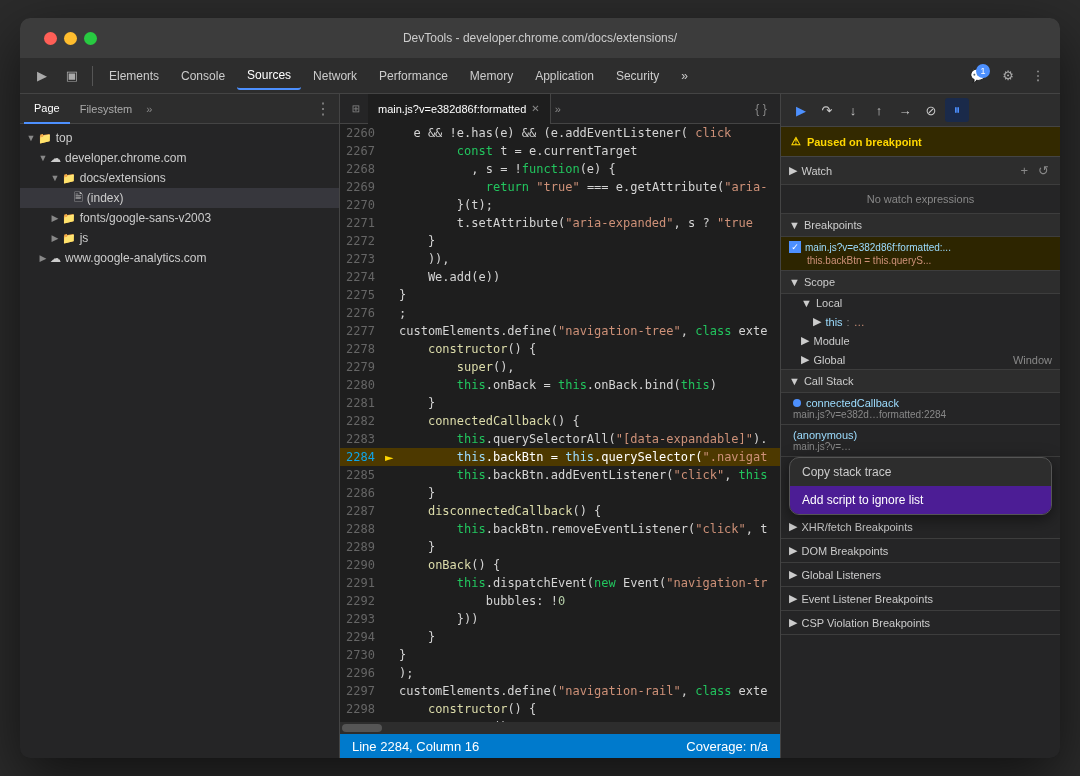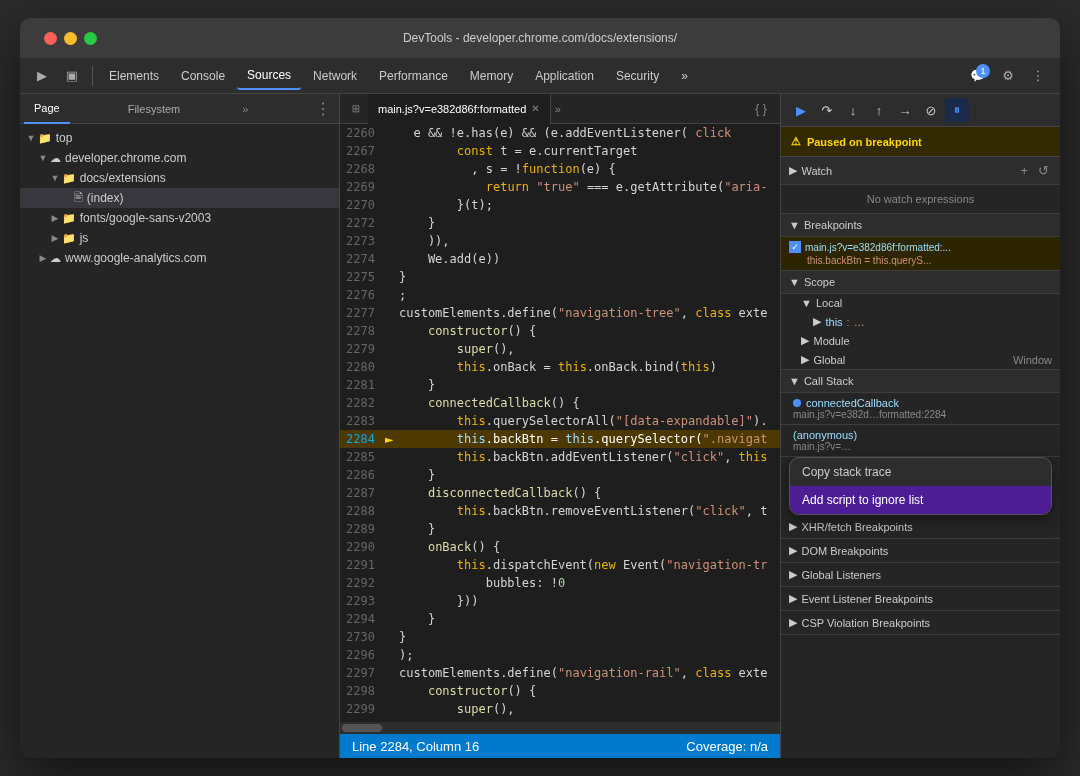--- a/index.html
+++ b/index.html
@@ -96,21 +96,20 @@
       flex-direction: column;
       flex-shrink: 0;
     }
     .sidebar-tabs {
       display: flex;
       align-items: center;
       height: 30px;
       background: #2d2d2d;
       border-bottom: 1px solid #444;
       padding: 0 4px;
-      gap: 48px;
     }
     .sidebar-tab {
       padding: 0 10px;
       height: 30px;
       display: flex;
       align-items: center;
       color: #aaa;
       font-size: 11px;
       cursor: pointer;
     }
@@ -192,21 +191,21 @@
       text-align: right;
       padding-right: 10px;
       color: #666;
       user-select: none;
       flex-shrink: 0;
     }
     .line-content {
       color: #d4d4d4;
       white-space: pre;
     }
-    .line-content .kw { color: #eab308; }
+    .line-content .kw { color: #22c55e; }
     .line-content .fn { color: #dcdcaa; }
     .line-content .str { color: #ce9178; }
     .line-content .num { color: #b5cea8; }
     .bp-arrow {
       color: #ffd700;
       font-size: 14px;
       line-height: 18px;
       width: 14px;
       flex-shrink: 0;
     }
@@ -503,20 +502,25 @@
           <span class="line-num">2269</span>
           <span style="width:14px;flex-shrink:0;"></span>
           <span class="line-content">            <span class="kw">return</span> <span class="str">"true"</span> === e.getAttribute(<span class="str">"aria-</span></span>
         </div>
         <div class="code-line">
           <span class="line-num">2270</span>
           <span style="width:14px;flex-shrink:0;"></span>
           <span class="line-content">        }(t);</span>
         </div>
         <div class="code-line">
+          <span class="line-num">2271</span>
+          <span style="width:14px;flex-shrink:0;"></span>
+          <span class="line-content">        t.setAttribute(<span class="str">"aria-expanded"</span>, s ? <span class="str">"true</span></span>
+        </div>
+        <div class="code-line">
           <span class="line-num">2272</span>
           <span style="width:14px;flex-shrink:0;"></span>
           <span class="line-content">    }</span>
         </div>
         <div class="code-line">
           <span class="line-num">2273</span>
           <span style="width:14px;flex-shrink:0;"></span>
           <span class="line-content">    )),</span>
         </div>
         <div class="code-line">

